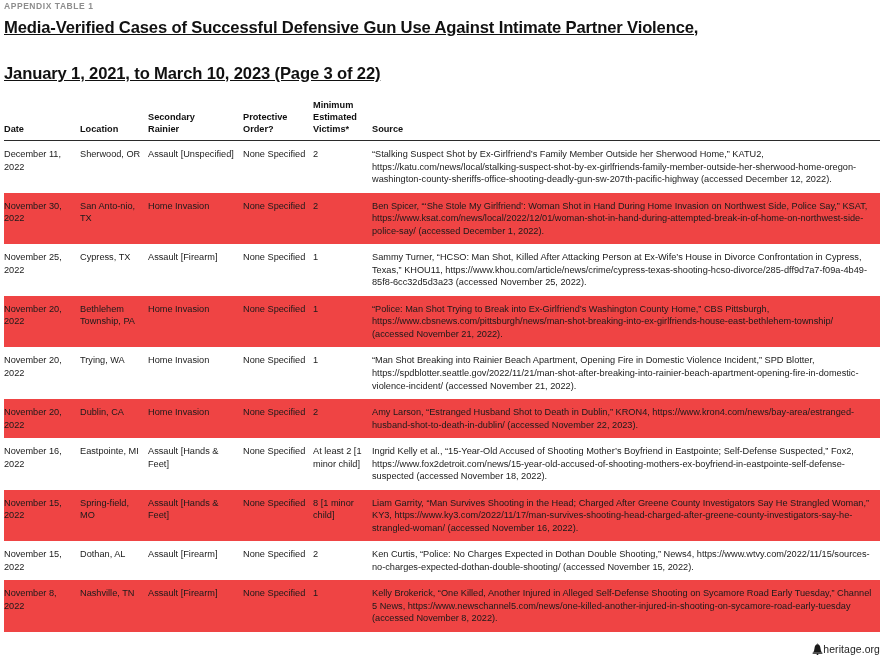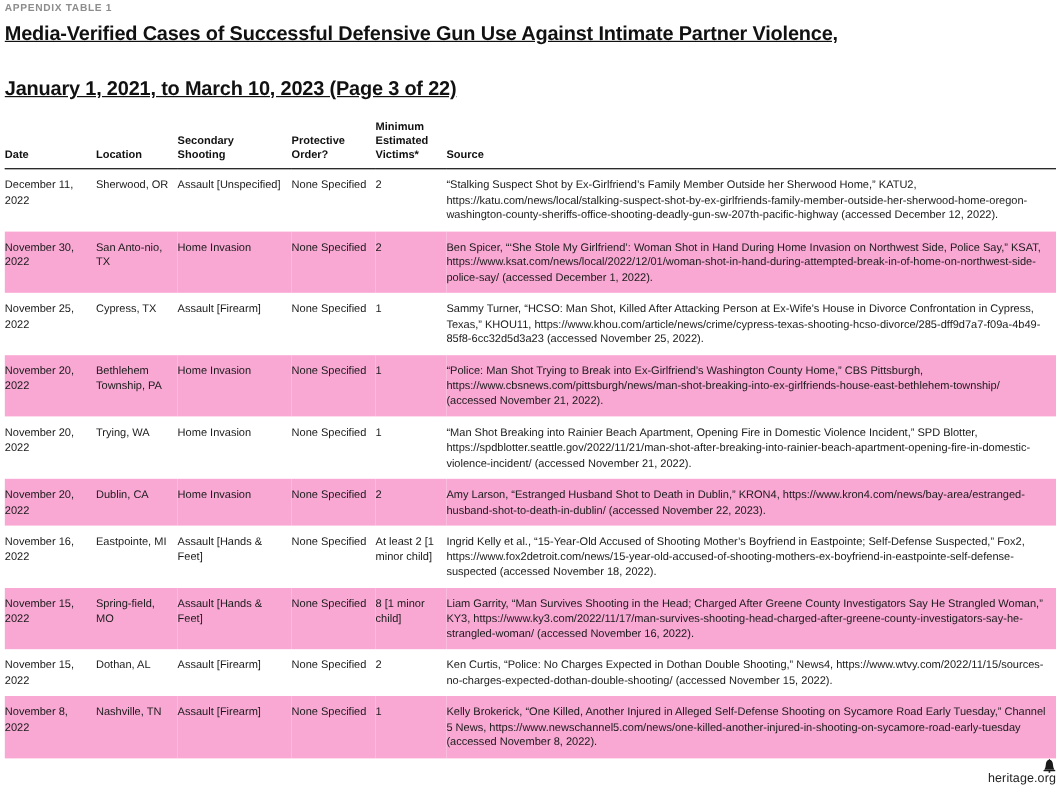--- a/index.html
+++ b/index.html
@@ -66,42 +66,41 @@
   }
   table.datatable tbody td {
     font-size: 9.2px;
     color: #1a1a1a;
     vertical-align: top;
     padding: 7px 6px 7px 0;
     line-height: 1.36;
     border: none;
   }
   table.datatable tbody tr.alt td {
-    background: #f9a8d4;
+    background: #ef4444;
   }
   td.src { padding-right: 2px; }
 
   
   col.c-date { width: 76px; }
   col.c-loc  { width: 68px; }
   col.c-ctx  { width: 95px; }
   col.c-po   { width: 70px; }
   col.c-vic  { width: 59px; }
   col.c-src  { width: 508px; }
 
   .footer {
     position: absolute;
     right: 4px;
     bottom: 6px;
     display: flex;
     align-items: flex-end;
     gap: 0;
     font-size: 10px;
     color: #222222;
-    flex-direction: column;
   }
   .bell-icon {
     display: inline-block;
     width: 11px;
     height: 12px;
     line-height: 0;
   }
   .footer-label { font-size: 10.4px; color: #222; letter-spacing: 0.1px; }
 </style>
 </head>
@@ -128,21 +127,21 @@
     <thead>
       <tr>
         <th>
           <span>Date</span>
         </th>
         <th>
           <span>Location</span>
         </th>
         <th>
           <span>Secondary</span><br>
-          <span>Shooting</span>
+          <span>Rainier</span>
         </th>
         <th>
           <span>Protective</span><br>
           <span>Order?</span>
         </th>
         <th>
           <span>Minimum</span><br>
           <span>Estimated</span><br>
           <span>Victims*</span>
         </th>

